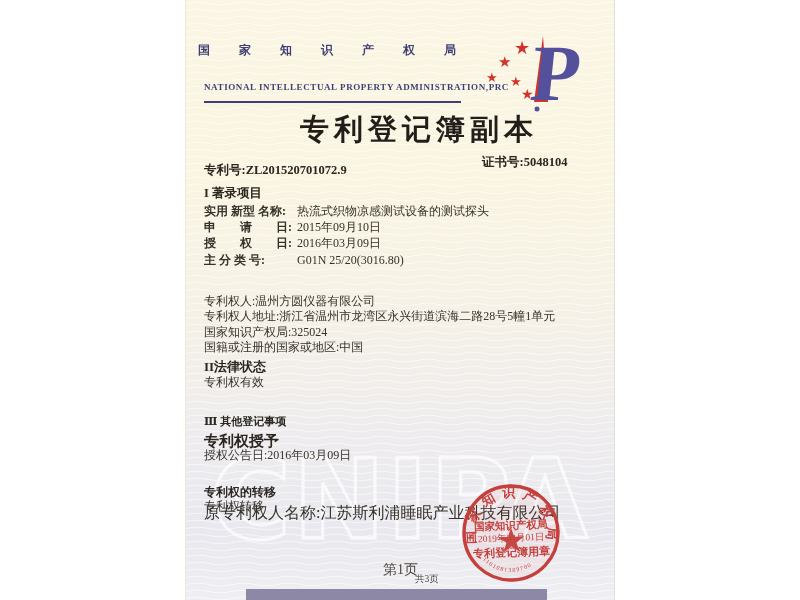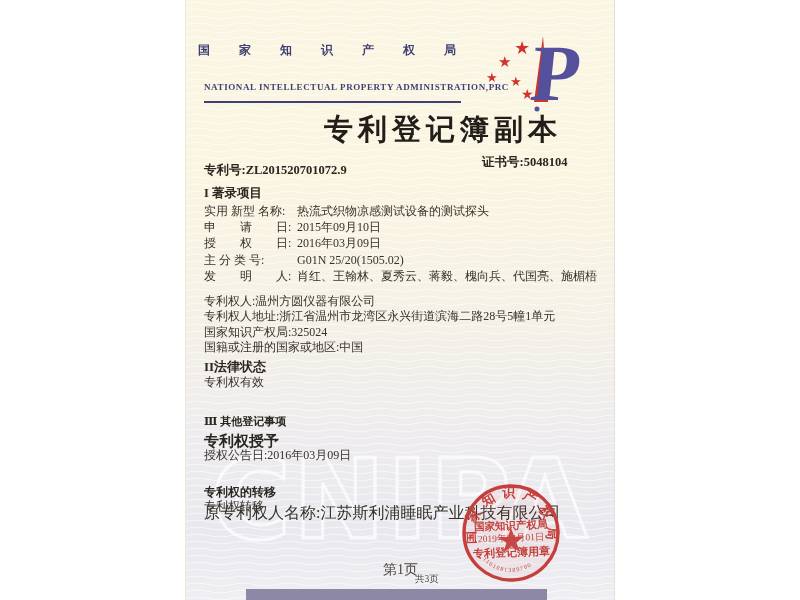--- a/index.html
+++ b/index.html
@@ -9,29 +9,29 @@
     background:linear-gradient(180deg,#fbf6e3 0%,#faf5e1 30%,#f5f1e6 52%,#eeecee 72%,#e9e8ee 88%,#efeef2 100%);
     border-left:1px solid #eee8d8;border-right:1px solid #e3e0d8;}
   .waves{position:absolute;left:0;top:0;z-index:1;}
   .wm{position:absolute;left:0;top:410px;z-index:2;}
   .content{position:absolute;left:0;top:0;width:428px;height:600px;z-index:3;color:#2e2a24;}
   .agency-cn{position:absolute;left:12px;top:42px;font-size:12px;font-weight:bold;letter-spacing:13px;color:#3f3f75;white-space:nowrap;}
   .agency-en{position:absolute;left:18px;top:82px;font-size:9px;font-weight:bold;letter-spacing:0.6px;color:#3f3f75;white-space:nowrap;}
   .rule{position:absolute;left:18px;top:101px;width:257px;height:2px;background:#3f3f75;}
   .logo{position:absolute;left:298px;top:30px;width:120px;height:90px;overflow:visible;}
   .doc-title{position:absolute;left:0;top:110px;width:428px;text-align:center;padding-left:38px;box-sizing:border-box;
-    font-size:29px;font-weight:bold;letter-spacing:5px;color:#211d18;white-space:nowrap;margin-left:24px;}
+    font-size:29px;font-weight:bold;letter-spacing:5px;color:#211d18;white-space:nowrap;}
   .numrow{position:absolute;left:0;top:154px;width:428px;font-size:12.5px;font-weight:bold;color:#2b2620;}
   .num-patent{position:absolute;left:18px;top:8px;white-space:nowrap;}
   .num-cert{position:absolute;left:296px;top:0;white-space:nowrap;}
   .h-bold{font-weight:bold;color:#2b2620;}
   .sec1-head{position:absolute;left:18px;top:185px;font-size:12.5px;}
   .bib{position:absolute;left:18px;top:204px;width:400px;font-size:12px;line-height:14px;color:#36312a;}
   .bib-row{display:flex;margin-bottom:2.2px;}
-  .bib-label{width:93px;flex:none;white-space:nowrap;}
+  .bib-label{width:93px;flex:none;white-space:nowrap;font-weight:bold;}
   .bib-value{width:300px;}
   .patentee{position:absolute;left:18px;top:294px;width:400px;font-size:12px;line-height:15.3px;color:#36312a;}
   .sec2-head{position:absolute;left:18px;top:358px;font-size:13px;}
   .sec2-status{position:absolute;left:18px;top:374px;font-size:12px;color:#36312a;}
   .sec3-head{position:absolute;left:18px;top:414px;font-size:11px;}
   .grant-head{position:absolute;left:18px;top:432px;font-size:15px;}
   .grant-line{position:absolute;left:18px;top:447px;font-size:12px;color:#36312a;}
   .transfer-head{position:absolute;left:18px;top:484px;font-size:12px;}
   .transfer-l1{position:absolute;left:18px;top:498px;font-size:12px;color:#36312a;text-align:center;}
   .transfer-l2{position:absolute;left:18px;top:503px;font-size:16px;color:#36312a;white-space:nowrap;}
@@ -96,25 +96,21 @@
         <div class="bib-row">
           <span class="bib-label">申　　请　　日:</span>
           <span class="bib-value">2015年09月10日</span>
         </div>
         <div class="bib-row">
           <span class="bib-label">授　　权　　日:</span>
           <span class="bib-value">2016年03月09日</span>
         </div>
         <div class="bib-row">
           <span class="bib-label">主 分  类  号:</span>
-          <span class="bib-value">G01N 25/20(1505.02)</span>
-        </div>
-        <div class="bib-row">
-          <span class="bib-label">发　　明　　人:</span>
-          <span class="bib-value">肖红、王翰林、夏秀云、蒋毅、槐向兵、代国亮、施楣梧</span>
+          <span class="bib-value">G01N 25/20(3016.80)</span>
         </div>
       </div>
 
       <div class="patentee">
         <div>专利权人:温州方圆仪器有限公司</div>
         <div>专利权人地址:浙江省温州市龙湾区永兴街道滨海二路28号5幢1单元</div>
         <div>国家知识产权局:325024</div>
         <div>国籍或注册的国家或地区:中国</div>
       </div>
 

